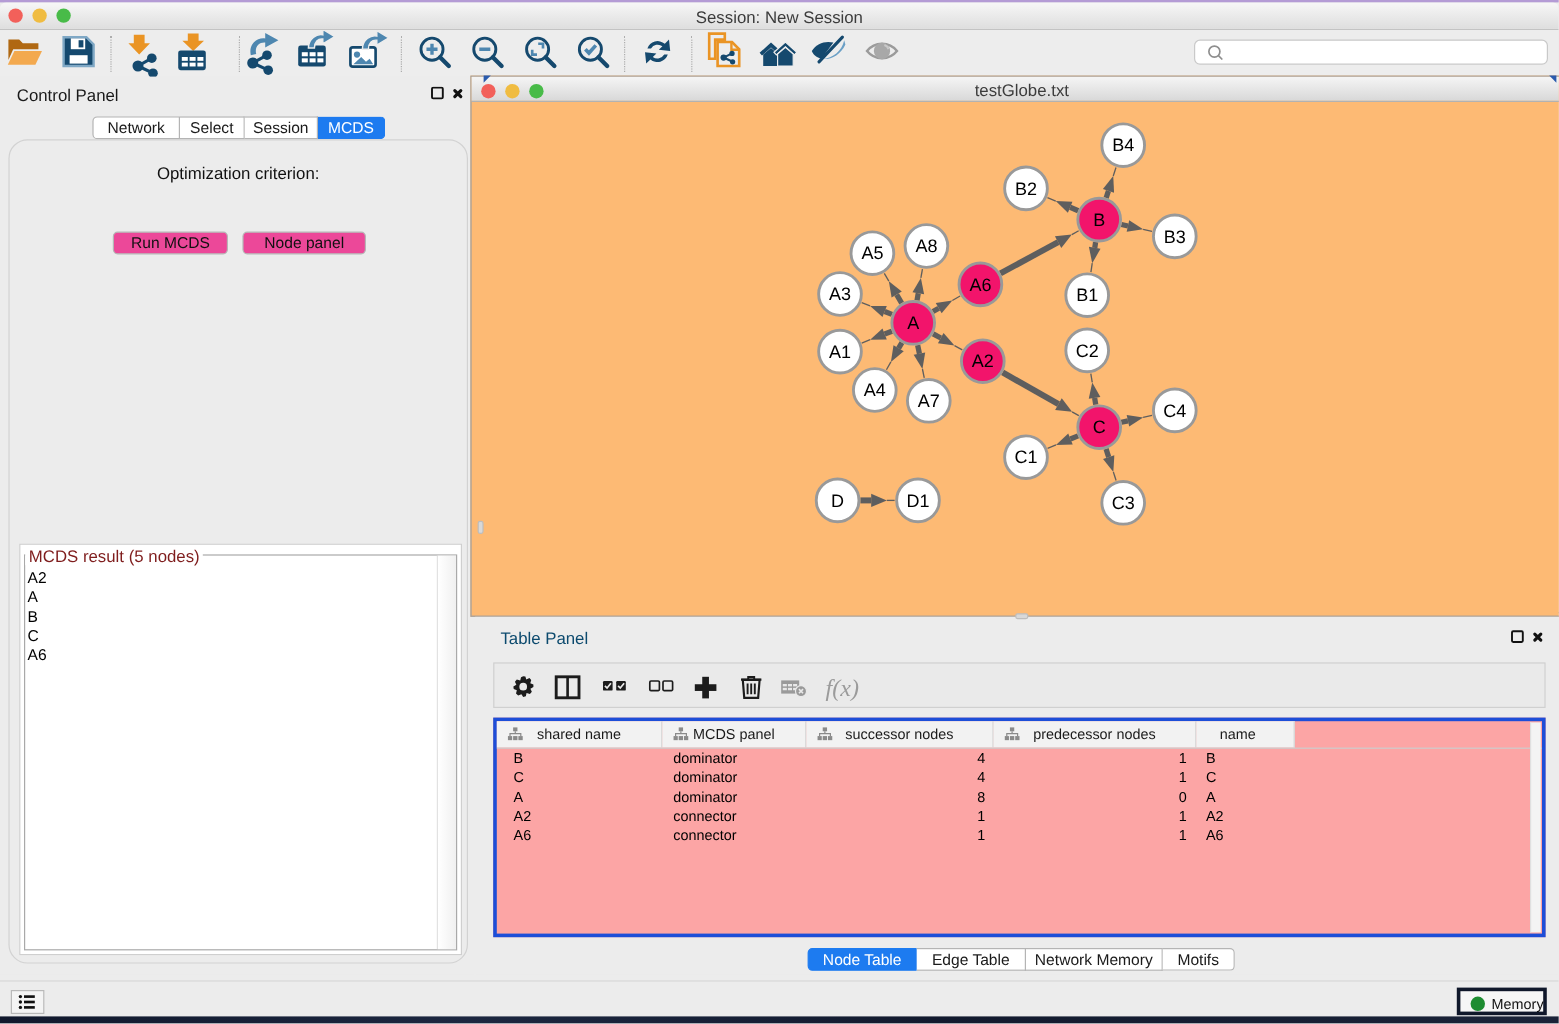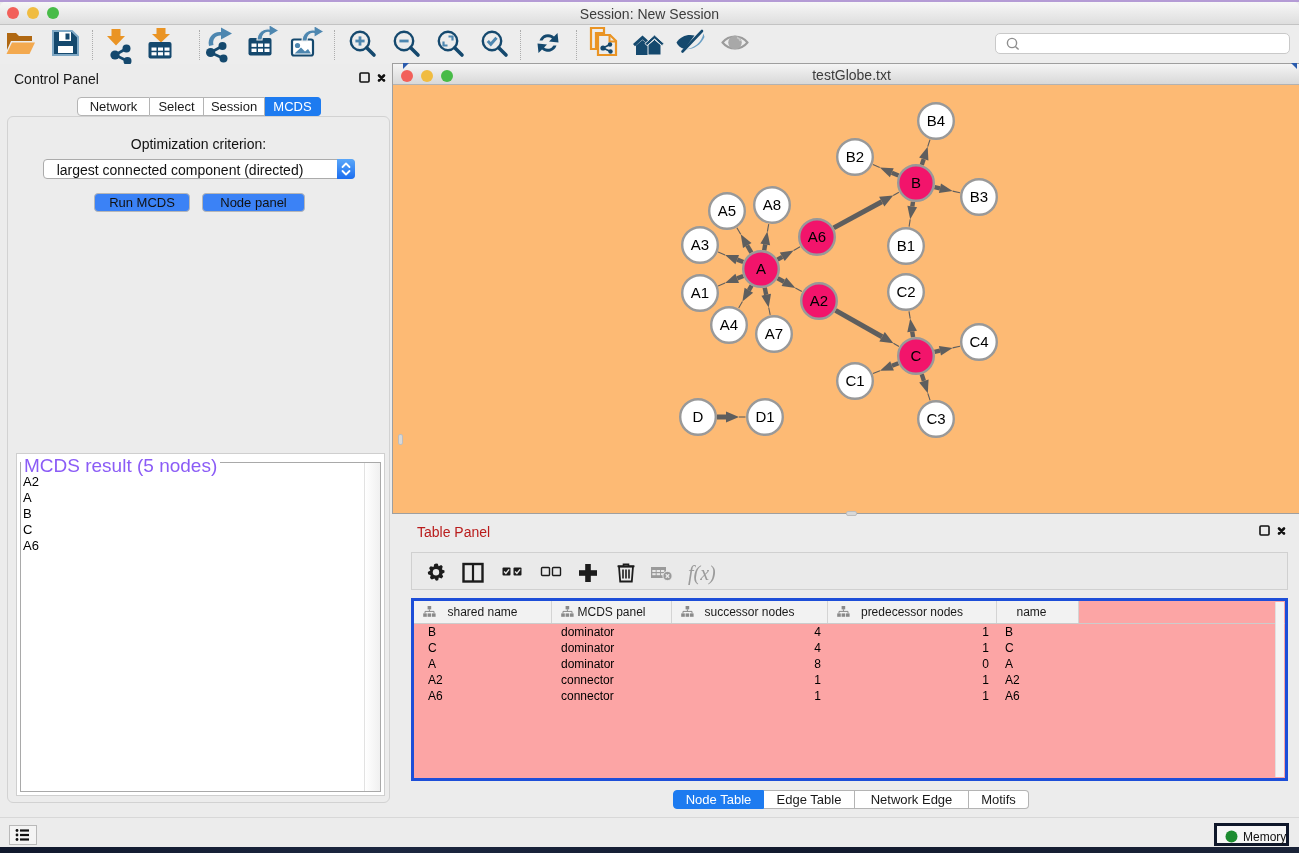--- a/index.html
+++ b/index.html
@@ -27,52 +27,52 @@
 #cpanel { left:0; top:64px; width:395px; height:748px; background:#ececec; }
 #cpanel .ptitle { position:absolute; left:14px; top:7px; font-size:14px; color:#1a1a1a; }
 .tabrow { position:absolute; display:flex; }
 .tab { height:19px; font-size:13px; color:#1a1a1a; background:#fff;
   border:1px solid #b4b4b4; border-left:none; display:flex; align-items:center;
   justify-content:center; }
 .tab.first { border-left:1px solid #b4b4b4; border-radius:4px 0 0 4px; }
 .tab.last { border-radius:0 4px 4px 0; }
 .tab.sel { background:#1d7bf0; border-color:#1d7bf0; color:#fff; }
 #mcdspanel { position:absolute; left:7px; top:52px; width:383px; height:687px;
-  background:#ececec; border:1px solid #d2d2d2; border-radius:6px; }
+  background:#ececec; border:1px solid #d2d2d2; border-radius:16px; }
 #optlabel { position:absolute; left:0; width:100%; top:19px; text-align:center;
   font-size:14px; color:#111; }
 #dropdown { position:absolute; left:35px; top:42px; width:312px; height:20px;
   background:#fff; border:1px solid #ababab; border-radius:4px; }
 #dropdown .dtext { position:absolute; left:0; right:38px; top:2px; text-align:center;
   font-size:14px; color:#111; }
 #spinner { position:absolute; right:-1px; top:-1px; width:18px; height:20px;
   background:linear-gradient(#5aa7f9,#1c6ef0); border-radius:0 4px 4px 0; }
-.btn { position:absolute; height:19px; background:#3b82f6; border:1px solid #b6b6b6;
+.btn { position:absolute; height:19px; background:#ec4899; border:1px solid #b6b6b6;
   border-radius:4px; font-size:13px; color:#111; text-align:center; line-height:17px; }
 #resultbox { position:absolute; left:8px; top:336px; width:369px; height:343px;
   background:#fff; border:1px solid #cfcfcf; }
 #fieldset { position:absolute; left:3px; top:8px; right:3px; bottom:3px;
   border:1px solid #a9a9a9; }
 #fieldset legend.lg { position:absolute; top:-8px; left:0px; background:#fff;
-  padding:0 3px; font-size:19px; color:#8b5cf6; }
+  padding:0 3px; font-size:14px; color:#7f1d1d; }
 #mlist { position:absolute; left:6px; top:20px; font-size:13px; color:#000; line-height:16px; }
 #mscroll { position:absolute; right:4px; top:9px; width:16px; bottom:4px;
   background:linear-gradient(90deg,#ffffff,#f0f0f0); border-left:1px solid #e2e2e2; }
 
 
 #gwin { left:392px; top:63px; width:919px; height:451px; background:#fdba74;
   border:1px solid #9f9f9f; }
 #gtitle { position:absolute; left:0; top:0; width:100%; height:21px;
   background:linear-gradient(#f5f5f5,#d8d8d8); border-bottom:1px solid #b2b2b2; }
 #gtitle .title { position:absolute; left:0; right:0; top:3px; text-align:center;
   font-size:14px; color:#3c3c3c; }
 
 
 #tpanel { left:396px; top:514px; width:903px; height:298px; background:#ececec; }
-#tpanel .ptitle { position:absolute; left:21px; top:10px; font-size:14px; color:#b91c1c; }
+#tpanel .ptitle { position:absolute; left:21px; top:10px; font-size:14px; color:#0c4a6e; }
 #ttoolbar { position:absolute; left:15px; top:38px; width:877px; height:38px;
   background:#eaeaea; border:1px solid #d0d0d0; }
 #ttable { position:absolute; left:15px; top:84px; width:877px; height:183px;
   background:#fca5a5; border:3px solid #1d4ed8; }
 .thead { position:absolute; top:0; height:22px; background:#f2f2f2;
   border-right:1px solid #d4d4d4; font-size:12px; color:#1a1a1a; }
 .thead span { position:absolute; left:0; right:0; top:4px; text-align:center; }
 #theadline { position:absolute; left:0; top:22px; width:100%; height:0;
   border-top:1px solid #cccccc; }
 .trow { position:absolute; font-size:12px; color:#000; height:16px; line-height:16px; }
@@ -233,29 +233,20 @@
     <path d="M20 2 L25 7 M25 2 L20 7" transform="translate(0,1.5)" stroke="#111" stroke-width="2.6" stroke-linecap="round"></path>
   </svg>
   <div class="tabrow" style="left:77px; top:33px;">
     <div class="tab first" style="width:73px;">Network</div>
     <div class="tab" style="width:54px;">Select</div>
     <div class="tab" style="width:61px;">Session</div>
     <div class="tab last sel" style="width:56px;">MCDS</div>
   </div>
   <div id="mcdspanel">
     <div id="optlabel">Optimization criterion:</div>
-    <div id="dropdown">
-      <div class="dtext">largest connected component (directed)</div>
-      <div id="spinner">
-        <svg width="18" height="20" viewBox="0 0 18 20">
-          <path d="M5.5 8 L9 4.5 L12.5 8" fill="none" stroke="#fff" stroke-width="1.8" stroke-linecap="round" stroke-linejoin="round"></path>
-          <path d="M5.5 12 L9 15.5 L12.5 12" fill="none" stroke="#fff" stroke-width="1.8" stroke-linecap="round" stroke-linejoin="round"></path>
-        </svg>
-      </div>
-    </div>
     <div class="btn" style="left:86px; top:76px; width:96px;">Run MCDS</div>
     <div class="btn" style="left:194px; top:76px; width:103px;">Node panel</div>
     <div id="resultbox">
       <div id="fieldset">
         <legend class="lg">MCDS result (5 nodes)</legend>
       </div>
       <div id="mlist">A2<br>A<br>B<br>C<br>A6</div>
       <div id="mscroll"></div>
     </div>
   </div>
@@ -498,21 +489,21 @@
 <div class="trow" style="left:14px;top:87px;">A6</div>
 <div class="trow" style="left:147px;top:87px;">connector</div>
 <div class="trow" style="left:258px;top:87px;width:149px;text-align:right;">1</div>
 <div class="trow" style="left:414px;top:87px;width:161px;text-align:right;">1</div>
 <div class="trow" style="left:591px;top:87px;">A6</div>
     <div id="tscroll"></div>
   </div>
   <div class="tabrow" id="btabs">
     <div class="tab first sel" style="width:91px;">Node Table</div>
     <div class="tab" style="width:91px;">Edge Table</div>
-    <div class="tab" style="width:114px;">Network Edge</div>
+    <div class="tab" style="width:114px;">Network Memory</div>
     <div class="tab last" style="width:60px;">Motifs</div>
   </div>
 </div>
 
 <div class="abs" style="left:398px;top:434px;width:5px;height:11px;background:#d8d8d8;border:1px solid #bdbdbd;border-radius:2px;"></div>
 <div class="abs" style="left:846px;top:511px;width:11px;height:5px;background:#d8d8d8;border:1px solid #bdbdbd;border-radius:2px;"></div>
 <div class="abs" id="statusbar">
   <div id="listbtn">
     <svg width="26" height="18" viewBox="0 0 26 18" style="position:absolute;left:0;top:0;">
       <circle cx="7" cy="4.5" r="1.4" fill="#111"></circle>

